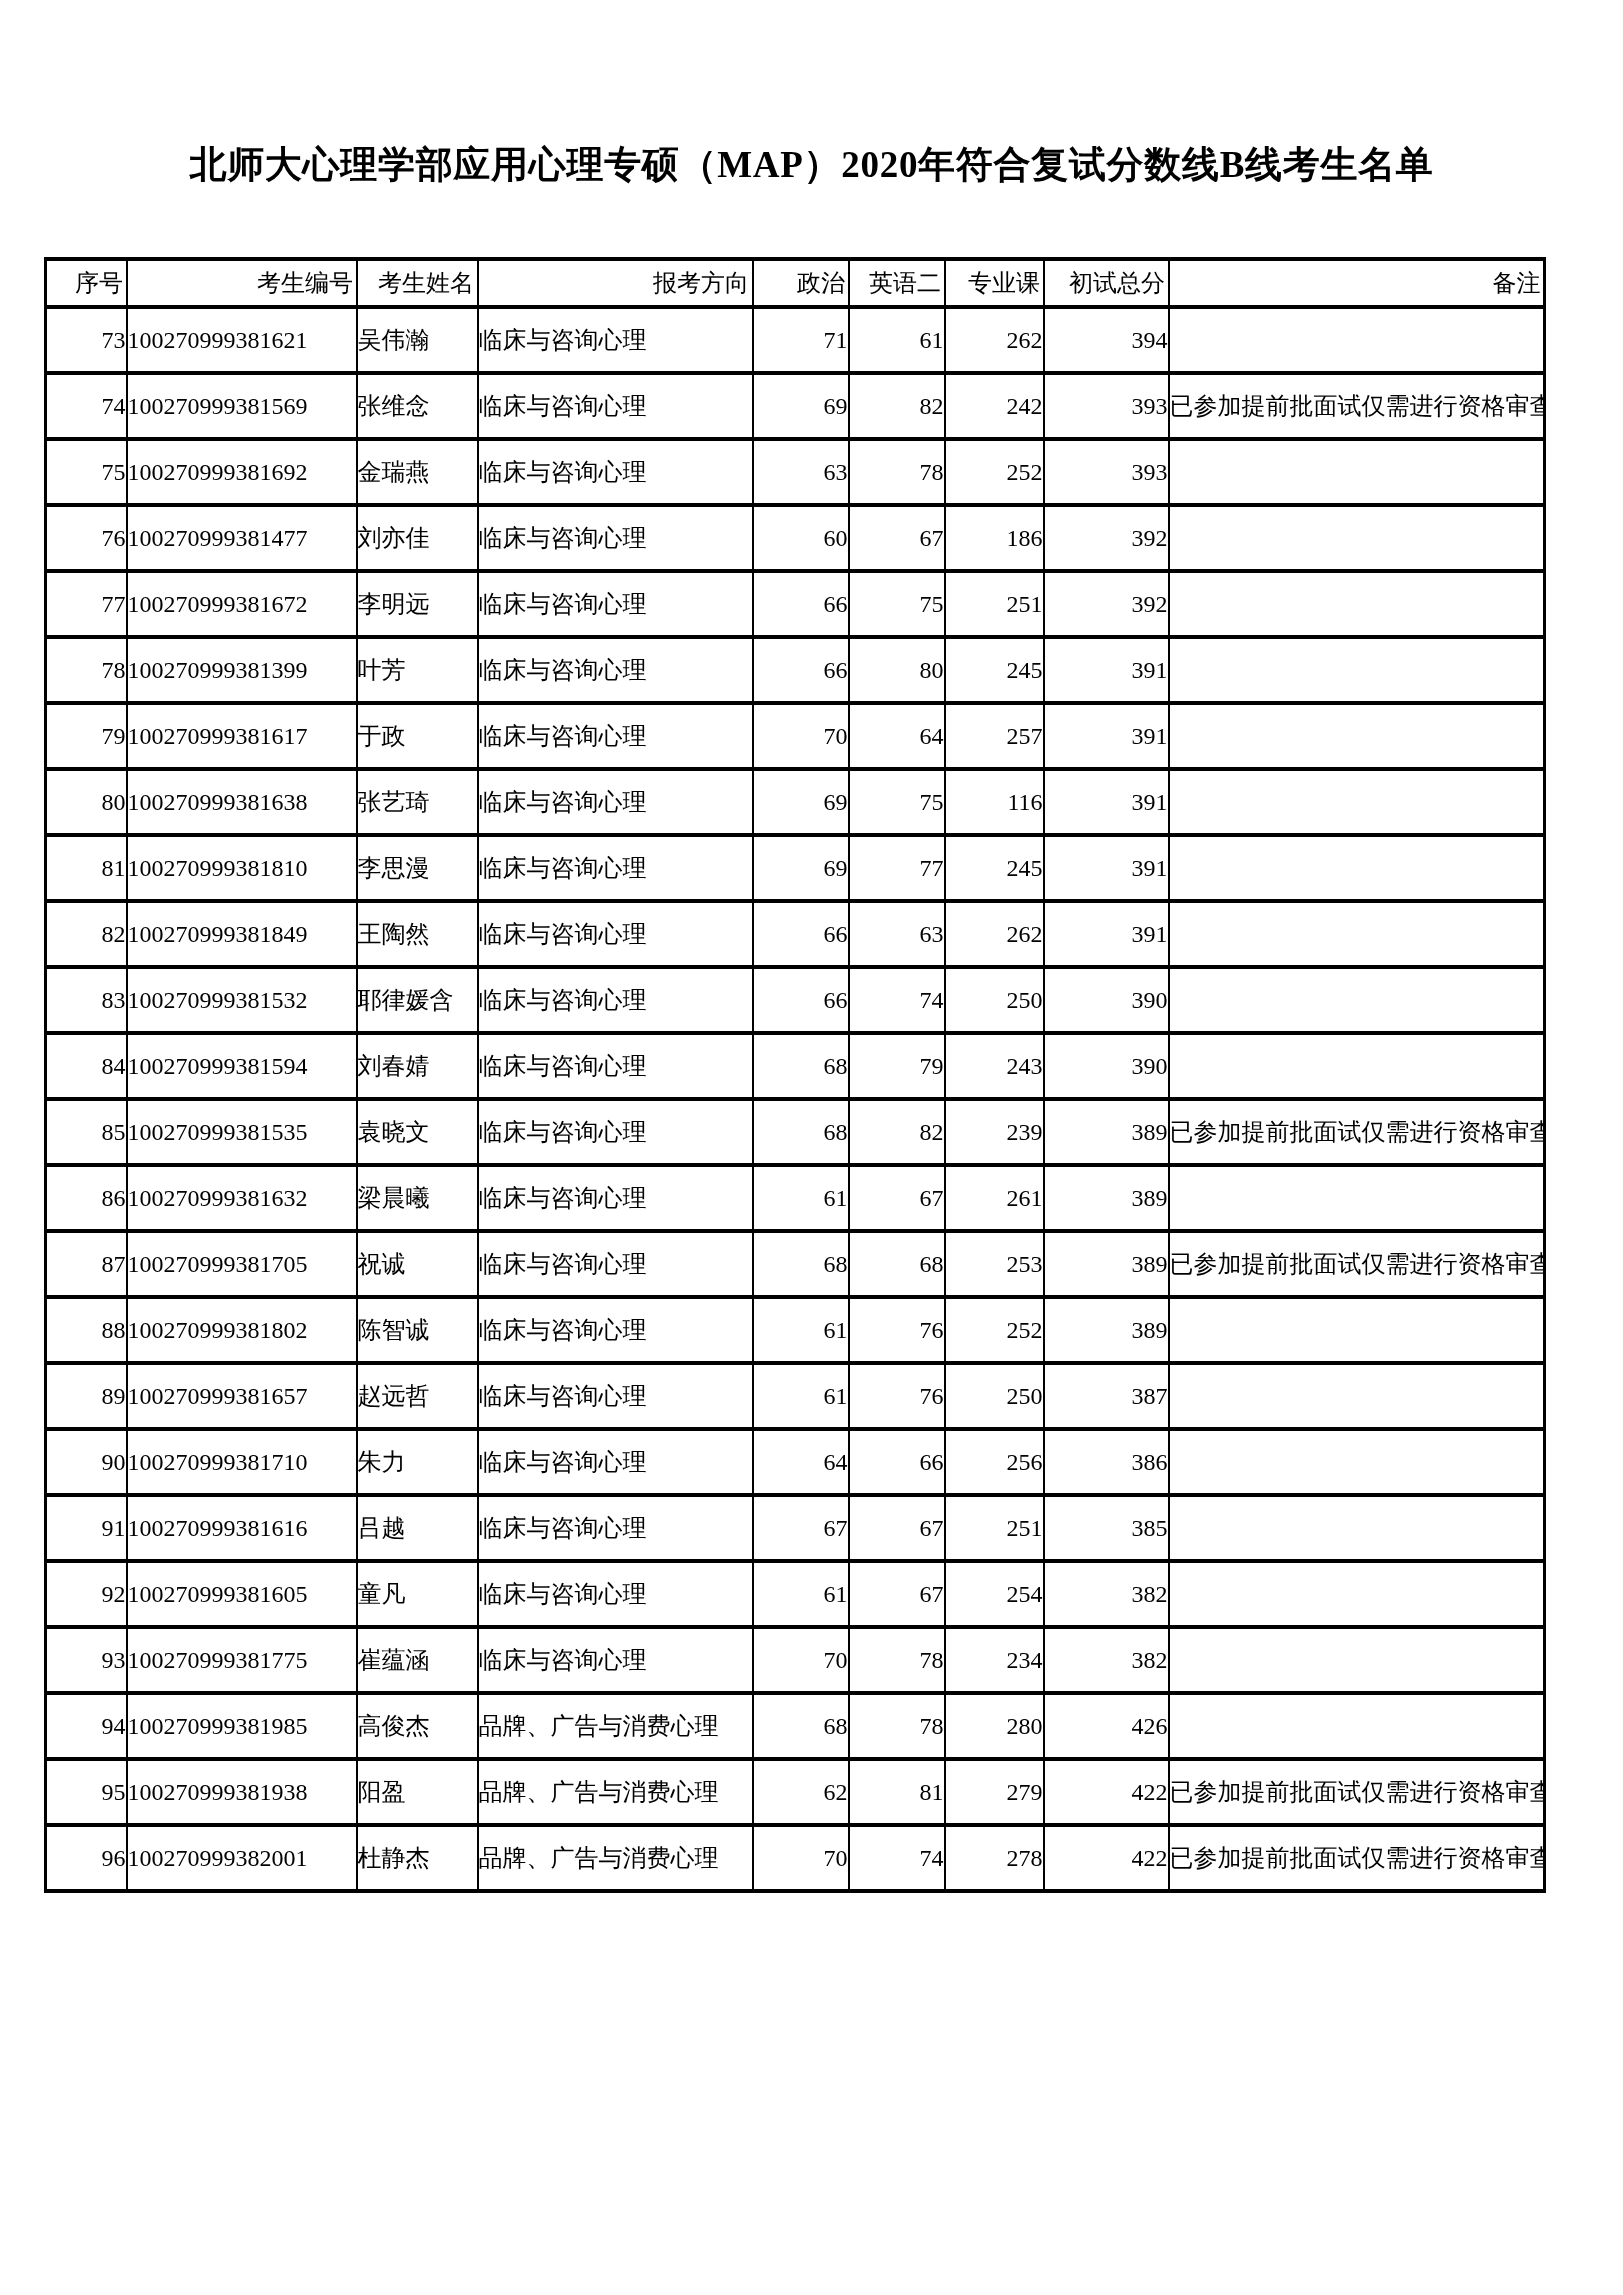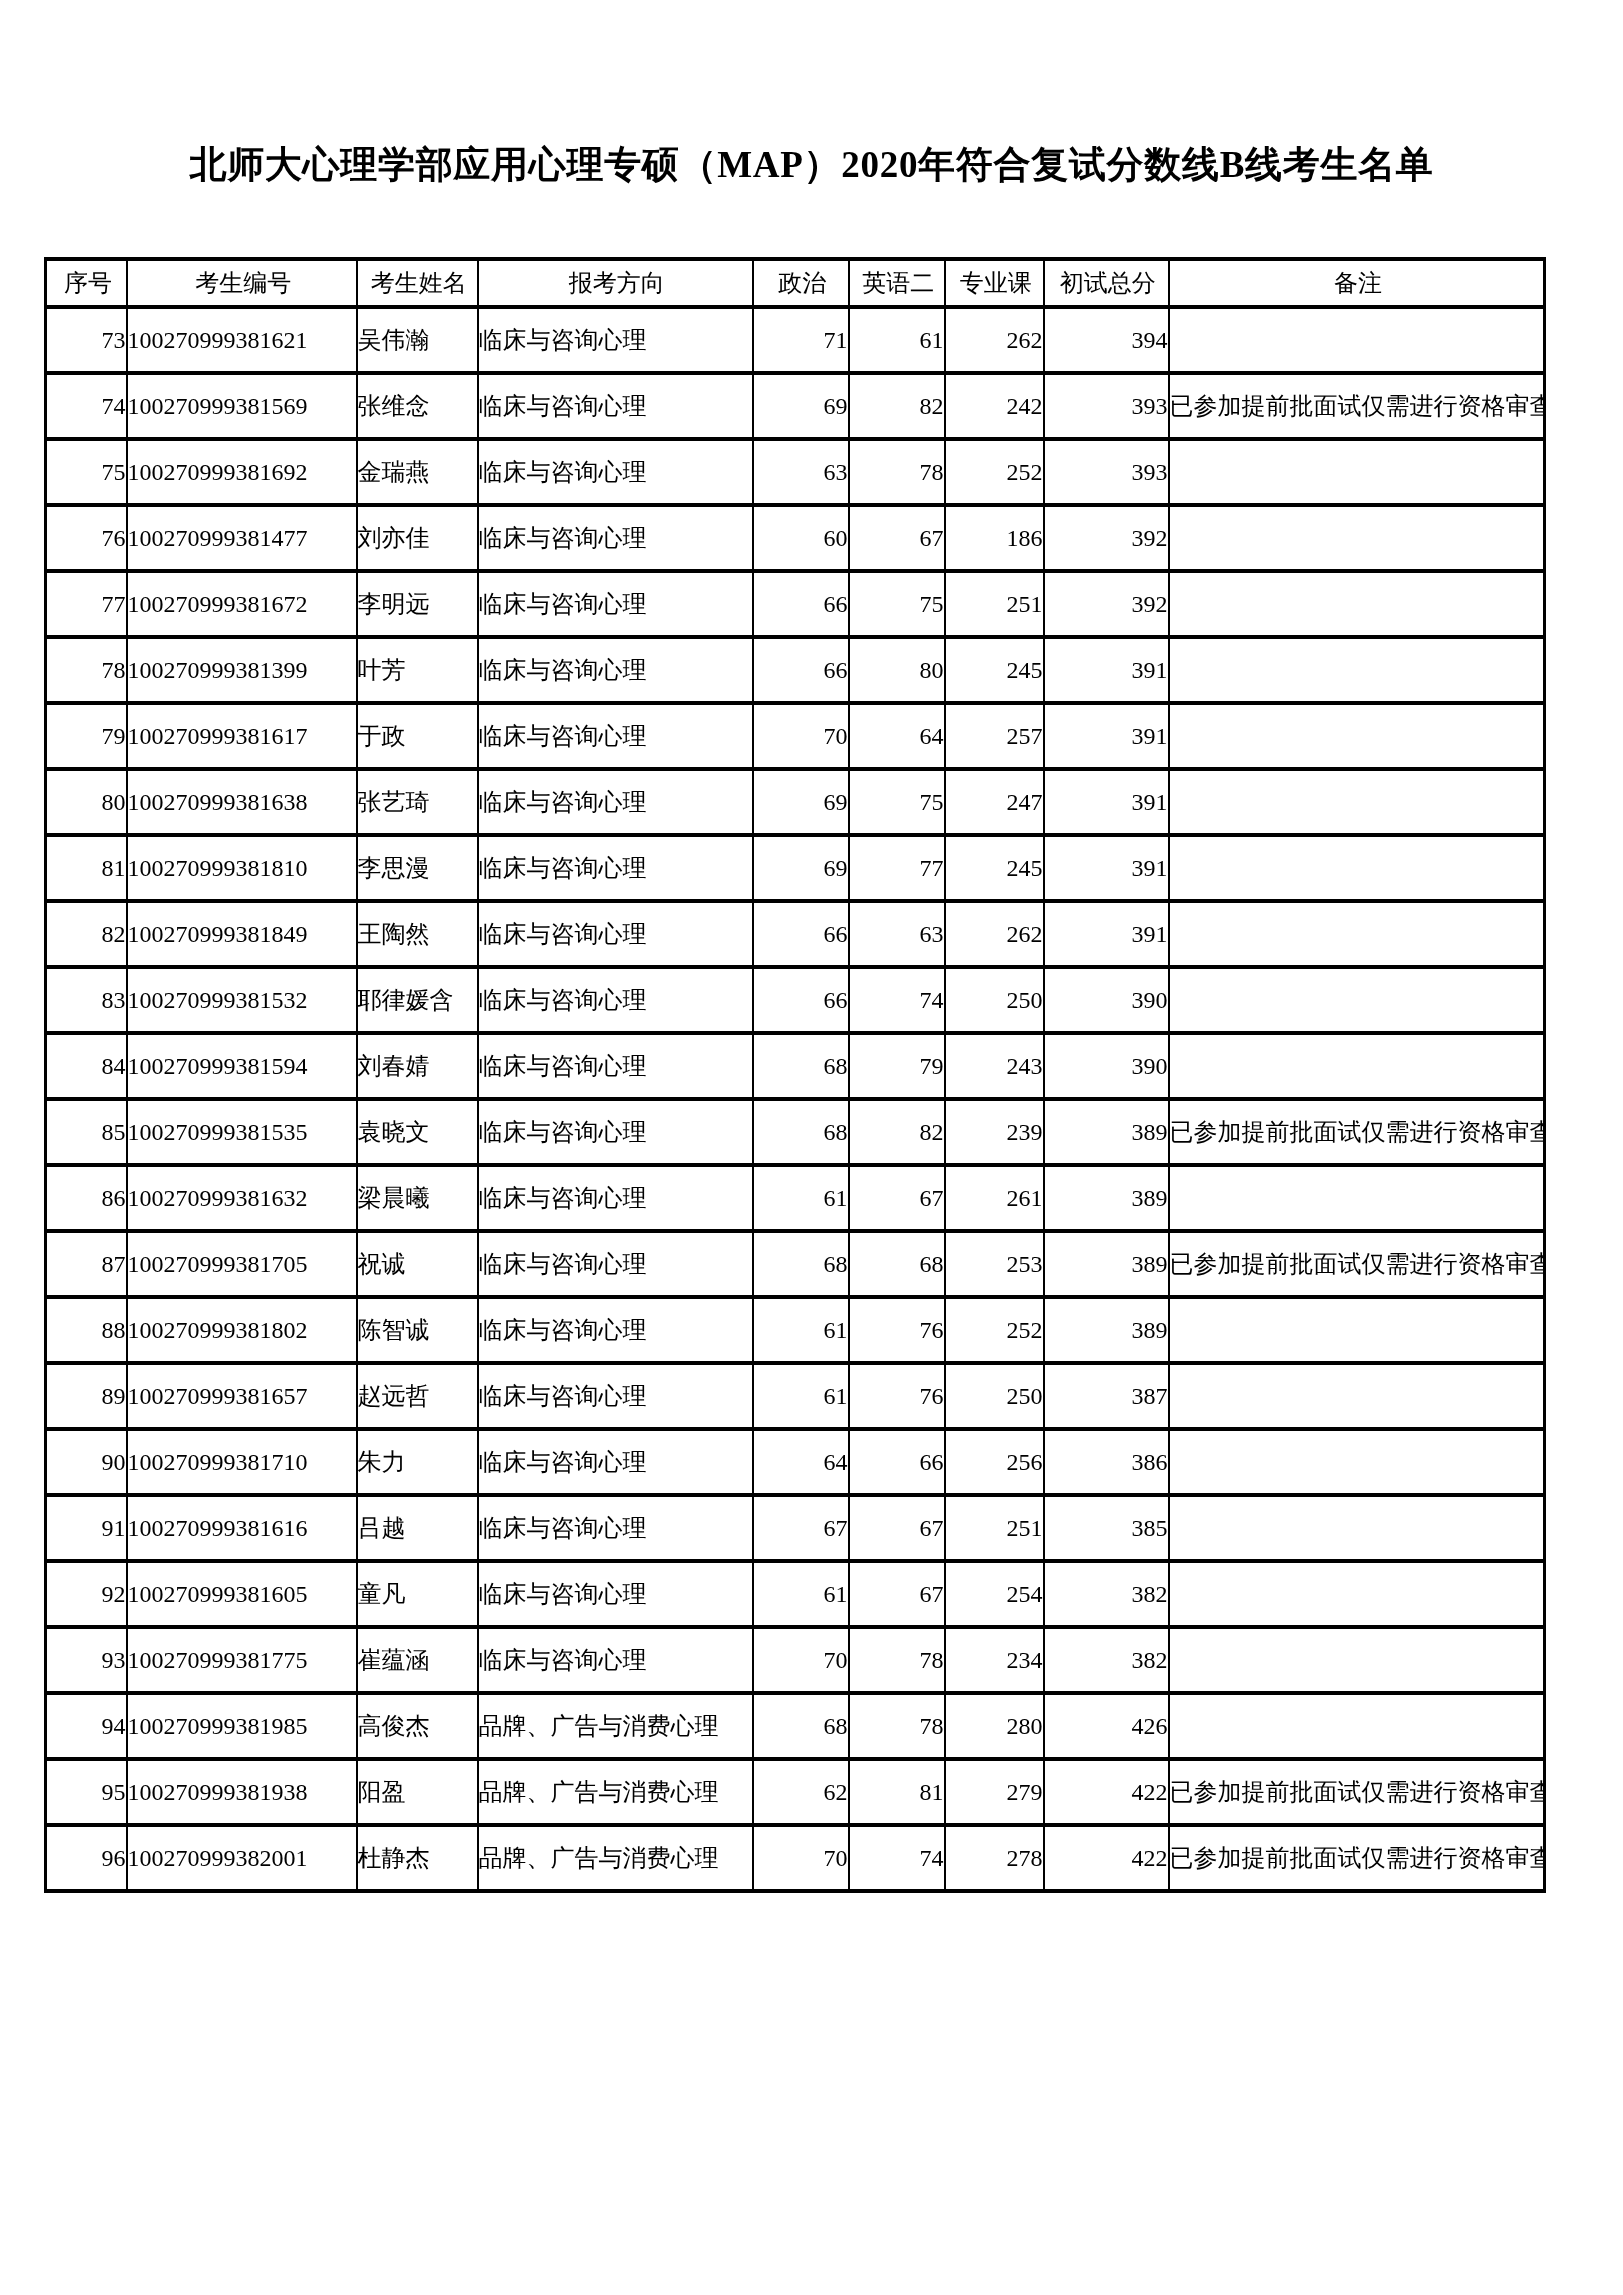--- a/index.html
+++ b/index.html
@@ -32,21 +32,21 @@
     border-top:4.6px solid #000;
     border-bottom:4.6px solid #000;
     font-size:24px;
     font-weight:normal;
     vertical-align:middle;
     overflow:hidden;
     white-space:nowrap;
     padding:0;
     box-sizing:border-box;
   }
-  table.roster th { height:48px; text-align:center; padding-left:5.9px; padding-right:2.6px; }
+  table.roster th { height:48px; text-align:right; padding-left:5.9px; padding-right:2.6px; }
   table.roster td { height:66px; }
   td.al, th.al { text-align:left;  padding-left:5.9px;  padding-right:2.6px; }
   td.ar        { text-align:right; padding-right:9.2px; padding-left:2.6px; }
   td.note-cell { font-size:22px; }
   .c-seq   { width:81px; }
   .c-id    { width:230px; }
   .c-name  { width:121px; }
   .c-dir   { width:275px; }
   .c-pol   { width:96px; }
   .c-eng   { width:96px; }
@@ -164,21 +164,21 @@
             <td class="ar">391</td>
             <td class="al note-cell"></td>
           </tr>
           <tr>
             <td class="ar">80</td>
             <td class="al">100270999381638</td>
             <td class="al">张艺琦</td>
             <td class="al">临床与咨询心理</td>
             <td class="ar">69</td>
             <td class="ar">75</td>
-            <td class="ar">247</td>
+            <td class="ar">116</td>
             <td class="ar">391</td>
             <td class="al note-cell"></td>
           </tr>
           <tr>
             <td class="ar">81</td>
             <td class="al">100270999381810</td>
             <td class="al">李思漫</td>
             <td class="al">临床与咨询心理</td>
             <td class="ar">69</td>
             <td class="ar">77</td>

